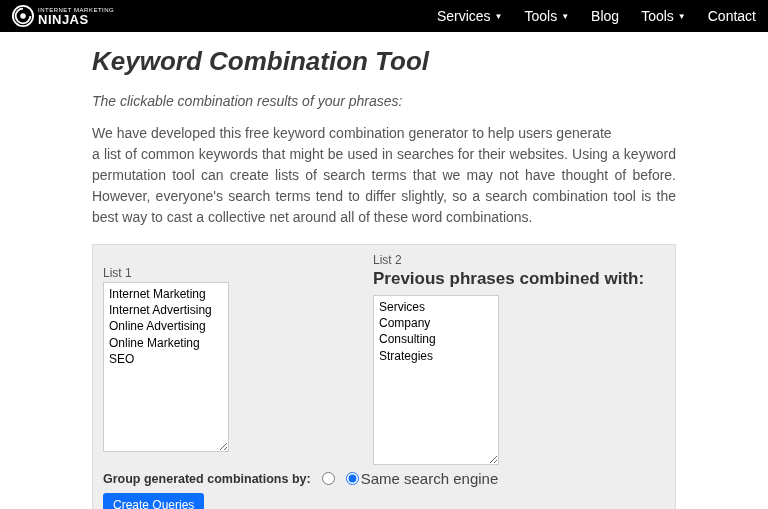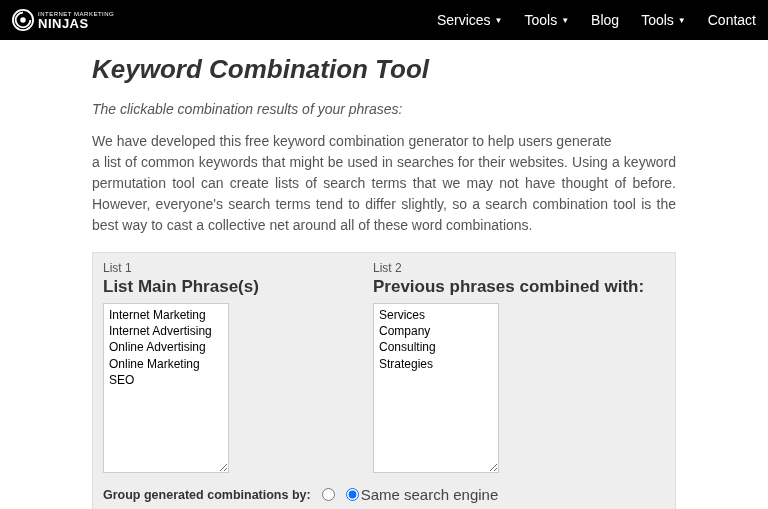--- a/index.html
+++ b/index.html
@@ -1,18 +1,18 @@
 <!DOCTYPE html>
 <html><head>
 <meta charset="utf-8">
 <style>
   * { box-sizing: border-box; margin: 0; padding: 0; }
   body { font-family: "Segoe UI", Arial, sans-serif; font-size: 14px; color: #333; background: #fff; width: 768px; }
   
-  .navbar { background: #000; height: 40px; display: flex; align-items: center; padding: 0 12px; justify-content: space-between; }
+  .navbar { background: #000; height: 32px; display: flex; align-items: center; padding: 0 12px; justify-content: space-between; }
   .logo-wrap { display: flex; align-items: center; gap: 4px; }
   .logo-icon svg { width: 22px; height: 22px; display: block; }
   .logo-text { display: flex; flex-direction: column; line-height: 1; color: #fff; }
   .logo-top { font-size: 6px; letter-spacing: 0.5px; }
   .logo-bottom { font-size: 13px; font-weight: 600; letter-spacing: 0.5px; }
   .nav-links { display: flex; gap: 22px; align-items: center; }
   .nav-link { color: #fff; font-size: 14px; display: flex; align-items: center; gap: 4px; cursor: pointer; }
   .caret { font-size: 8px; }
   
   .container { padding: 10px 92px 0 92px; }
@@ -21,21 +21,21 @@
   .desc { color: #555; font-size: 14px; line-height: 1.5; text-align: justify; margin-bottom: 16px; }
   
   .tool-box { background: #eee; border: 1px solid #ddd; padding: 8px 10px 10px 10px; }
   .lists-row { display: flex; gap: 24px; align-items: center; }
   .list-col { flex: 0 0 auto; width: 246px; }
   .list-small { font-size: 12px; color: #555; margin-bottom: 2px; }
   .list-heading { font-weight: 700; font-size: 17px; margin-bottom: 6px; }
   .list-heading.wide { white-space: nowrap; }
   textarea.list-input { width: 126px; height: 170px; padding: 3px 5px; font-family: Arial, sans-serif; font-size: 12px; border: 1px solid #ccc; background: #fff; resize: both; line-height: 1.35; }
   
-  .group-row { margin-top: 10px; display: flex; align-items: center; gap: 8px; flex-wrap: wrap; }
+  .group-row { margin-top: 2px; display: flex; align-items: center; gap: 8px; flex-wrap: wrap; }
   .group-label { font-weight: 700; font-size: 12.5px; }
   .radio-opt { display: flex; align-items: center; gap: 2px; font-size: 15px; color: #444; margin-left: 3px; }
   .radio-opt input { accent-color: #0d6efd; }
   
   .create-btn { margin-top: 6px; background: #0d6efd; color: #fff; border: none; padding: 5px 10px; font-size: 12px; border-radius: 3px; cursor: pointer; }
 </style>
 </head>
 <body>
 
 <div class="navbar">
@@ -75,21 +75,20 @@
   <p class="intro">The clickable combination results of your phrases:</p>
   <p class="desc">
     <span>We have developed this free keyword combination generator to help users generate</span><br>
     <span>a list of common keywords that might be used in searches for their websites. Using a keyword permutation tool can create lists of search terms that we may not have thought of before. However, everyone's search terms tend to differ slightly, so a search combination tool is the best way to cast a collective net around all of these word combinations.</span>
   </p>
 
   <div class="tool-box">
     <div class="lists-row">
       <div class="list-col">
         <div class="list-small">List 1</div>
-        <div class="list-heading">List Main Phrase(s)</div>
         <textarea class="list-input" style="">Internet Marketing
 Internet Advertising
 Online Advertising
 Online Marketing
 SEO</textarea>
       </div>
       <div class="list-col">
         <div class="list-small">List 2</div>
         <div class="list-heading wide">Previous phrases combined with:</div>
         <textarea class="list-input" style="">Services

